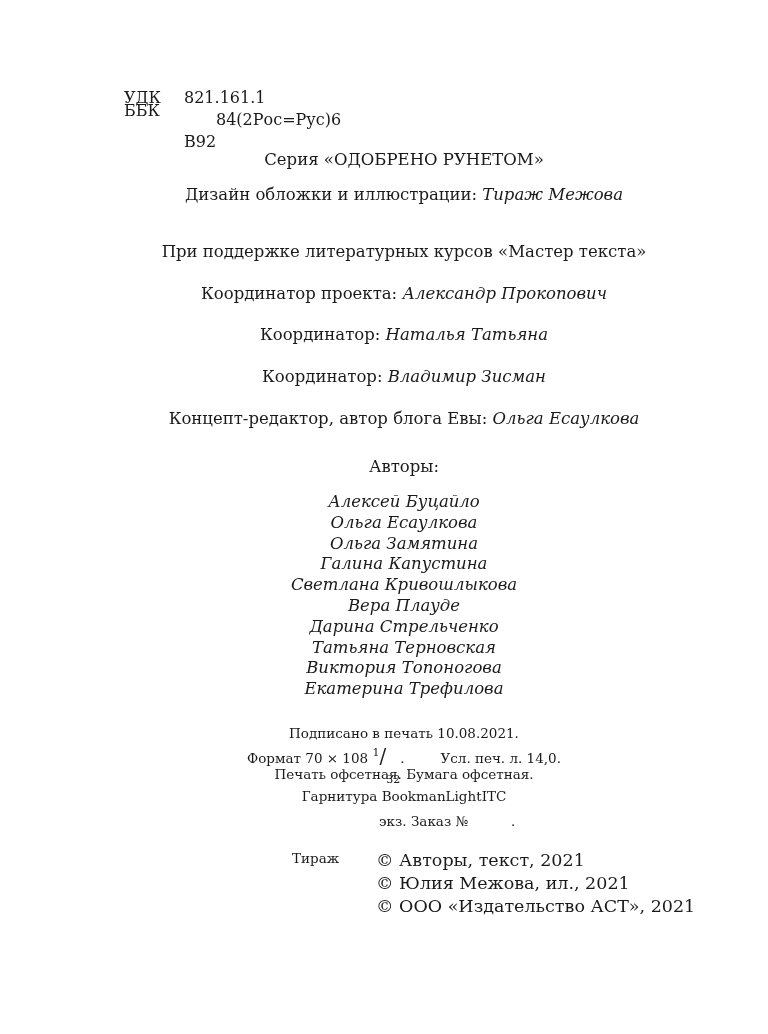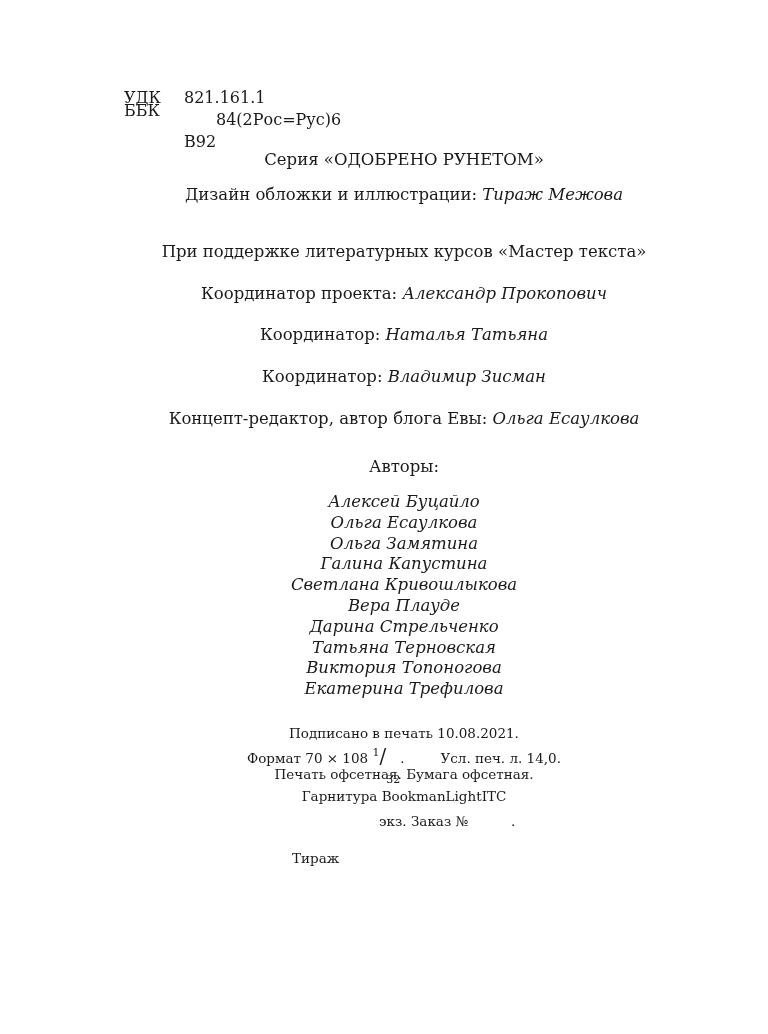--- a/index.html
+++ b/index.html
@@ -93,14 +93,19 @@
   </div>
 
   <div class="center imprint" style="top:766px;">Печать офсетная. Бумага офсетная.</div>
 
   <div class="center imprint" style="top:788px;">Гарнитура BookmanLightITC</div>
 
   <div class="abs imprint" style="top:850px; left:292px;">Тираж</div>
   <div class="abs imprint" style="top:813px; left:379px;">экз. Заказ №</div>
   <div class="abs imprint" style="top:813px; left:511px;">.</div>
 
+  <div class="copyright" style="top:849px;">
+    <div>© Авторы, текст, 2021</div>
+    <div>© Юлия Межова, ил., 2021</div>
+    <div>© ООО «Издательство АСТ», 2021</div>
+  </div>
 
 </div>
 
 </body></html>

